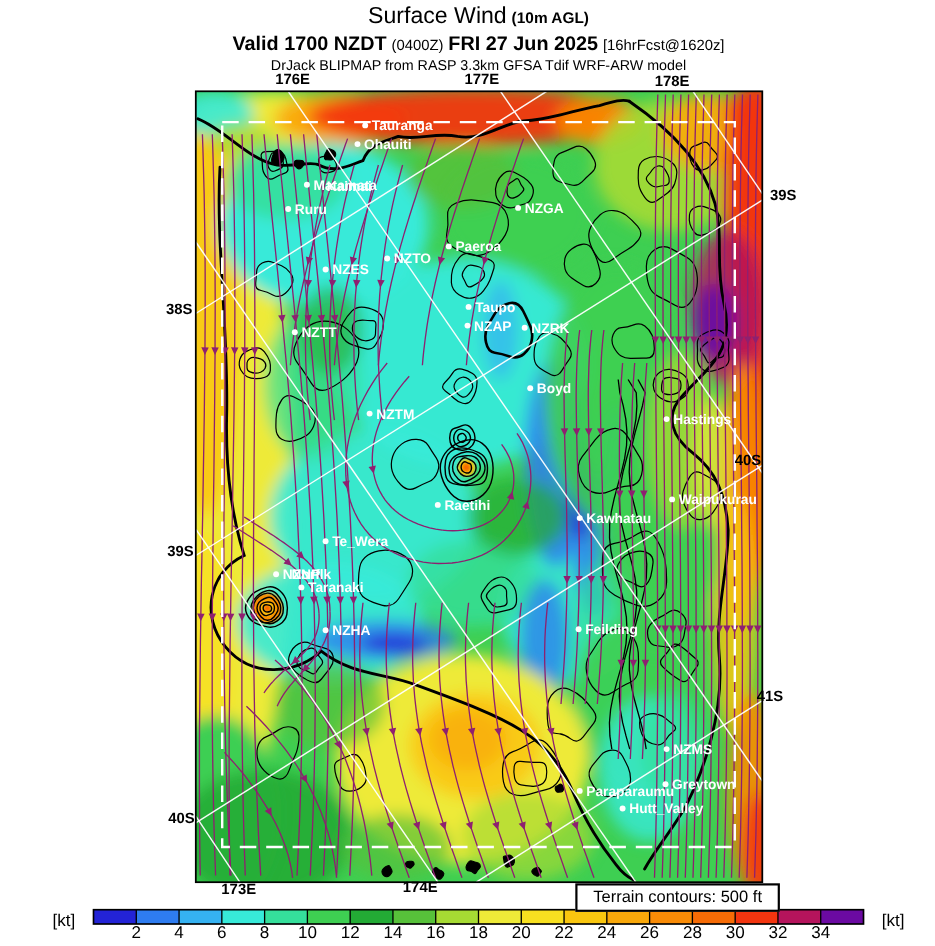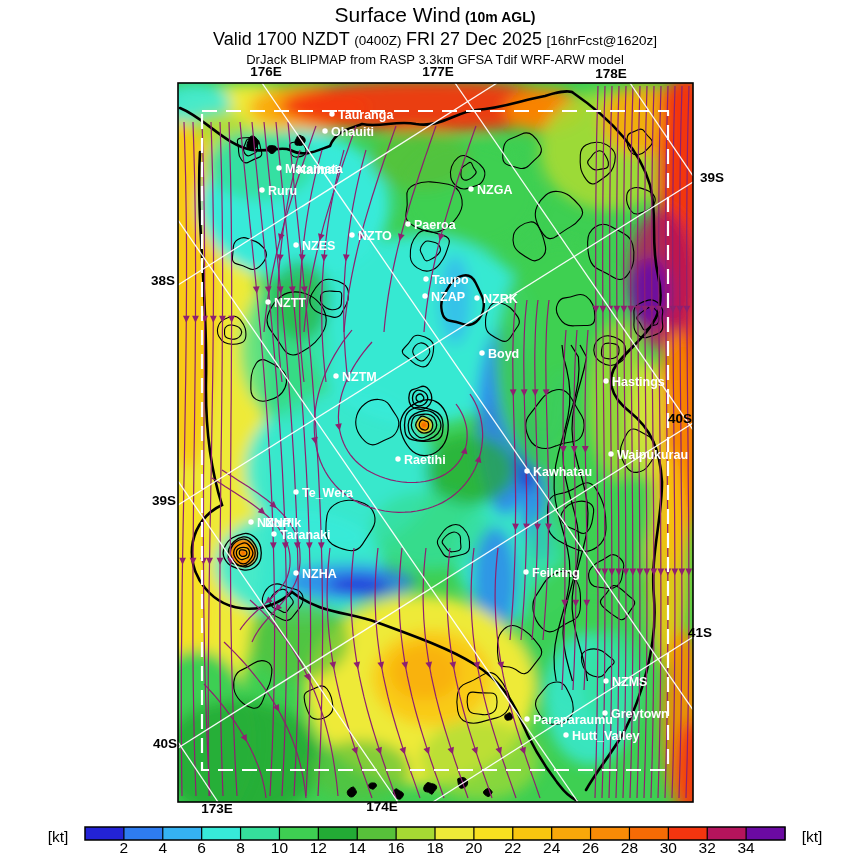--- a/index.html
+++ b/index.html
@@ -1,38 +1,38 @@
 <!DOCTYPE html>
 <html><head>
 <meta charset="utf-8">
 <style>
   html,body{margin:0;padding:0;background:#fff;}
   .page{position:relative;width:850px;height:860px;background:#fff;overflow:hidden;
         font-family:"Liberation Sans",sans-serif;color:#000;}
   .header{position:absolute;top:2px;left:10px;width:850px;text-align:center;line-height:1.25;z-index:5;}
   .t-main{font-size:21px;font-weight:normal;}
   .t-sub{font-size:14px;font-weight:bold;}
-  .v-big{font-size:18px;}
+  .v-big{font-size:18px;font-weight:bold;}
   .v-small{font-size:13.5px;text-align:center;}
   .model-line{font-size:13px;margin-top:1px;}
   #map-svg{position:absolute;left:0;top:0;z-index:1;}
   .terrain-note{position:absolute;left:523px;top:803px;width:182px;height:22px;z-index:6;
      border:2px solid #000;background:#fff;font-size:15px;line-height:22px;text-align:center;}
 </style>
 </head>
 <body>
 
 <div class="page">
 
   <div class="header">
     <div><span class="t-main">Surface Wind</span>
       <span class="t-sub">(10m AGL)</span></div>
     <div><span class="v-big">Valid 1700 NZDT</span>
       <span class="v-small">(0400Z)</span>
-      <span class="v-big">FRI 27 Dec 2025</span>
+      <span class="v-big">FRI 27 Jun 2025</span>
       <span class="v-small">[16hrFcst@1620z]</span></div>
     <div class="model-line">DrJack BLIPMAP from RASP 3.3km GFSA Tdif WRF-ARW model</div>
   </div>
 
   <svg id="map-svg" width="850" height="860" viewBox="0 0 850 860">
     <defs>
       <filter id="blur7" x="-40%" y="-40%" width="180%" height="180%">
           <feGaussianBlur stdDeviation="7"></feGaussianBlur>
         </filter>
       <filter id="blur2" x="-60%" y="-60%" width="220%" height="220%">
@@ -554,13 +554,14 @@
         <text x="590.5555555555555" y="853" text-anchor="middle" fill="#000" font-size="15.5" font-family="&quot;Liberation Sans&quot;,sans-serif">26</text>
         <text x="629.4444444444443" y="853" text-anchor="middle" fill="#000" font-size="15.5" font-family="&quot;Liberation Sans&quot;,sans-serif">28</text>
         <text x="668.3333333333333" y="853" text-anchor="middle" fill="#000" font-size="15.5" font-family="&quot;Liberation Sans&quot;,sans-serif">30</text>
         <text x="707.2222222222222" y="853" text-anchor="middle" fill="#000" font-size="15.5" font-family="&quot;Liberation Sans&quot;,sans-serif">32</text>
         <text x="746.1111111111111" y="853" text-anchor="middle" fill="#000" font-size="15.5" font-family="&quot;Liberation Sans&quot;,sans-serif">34</text>
         <text x="58" y="842" text-anchor="middle" fill="#000" font-size="15.5" font-family="&quot;Liberation Sans&quot;,sans-serif">[kt]</text>
         <text x="812" y="842" text-anchor="middle" fill="#000" font-size="15.5" font-family="&quot;Liberation Sans&quot;,sans-serif">[kt]</text>
       </g>
   </svg>
 
+  <div class="terrain-note">Terrain contours: 500 ft</div>
 </div>
 
 </body></html>

